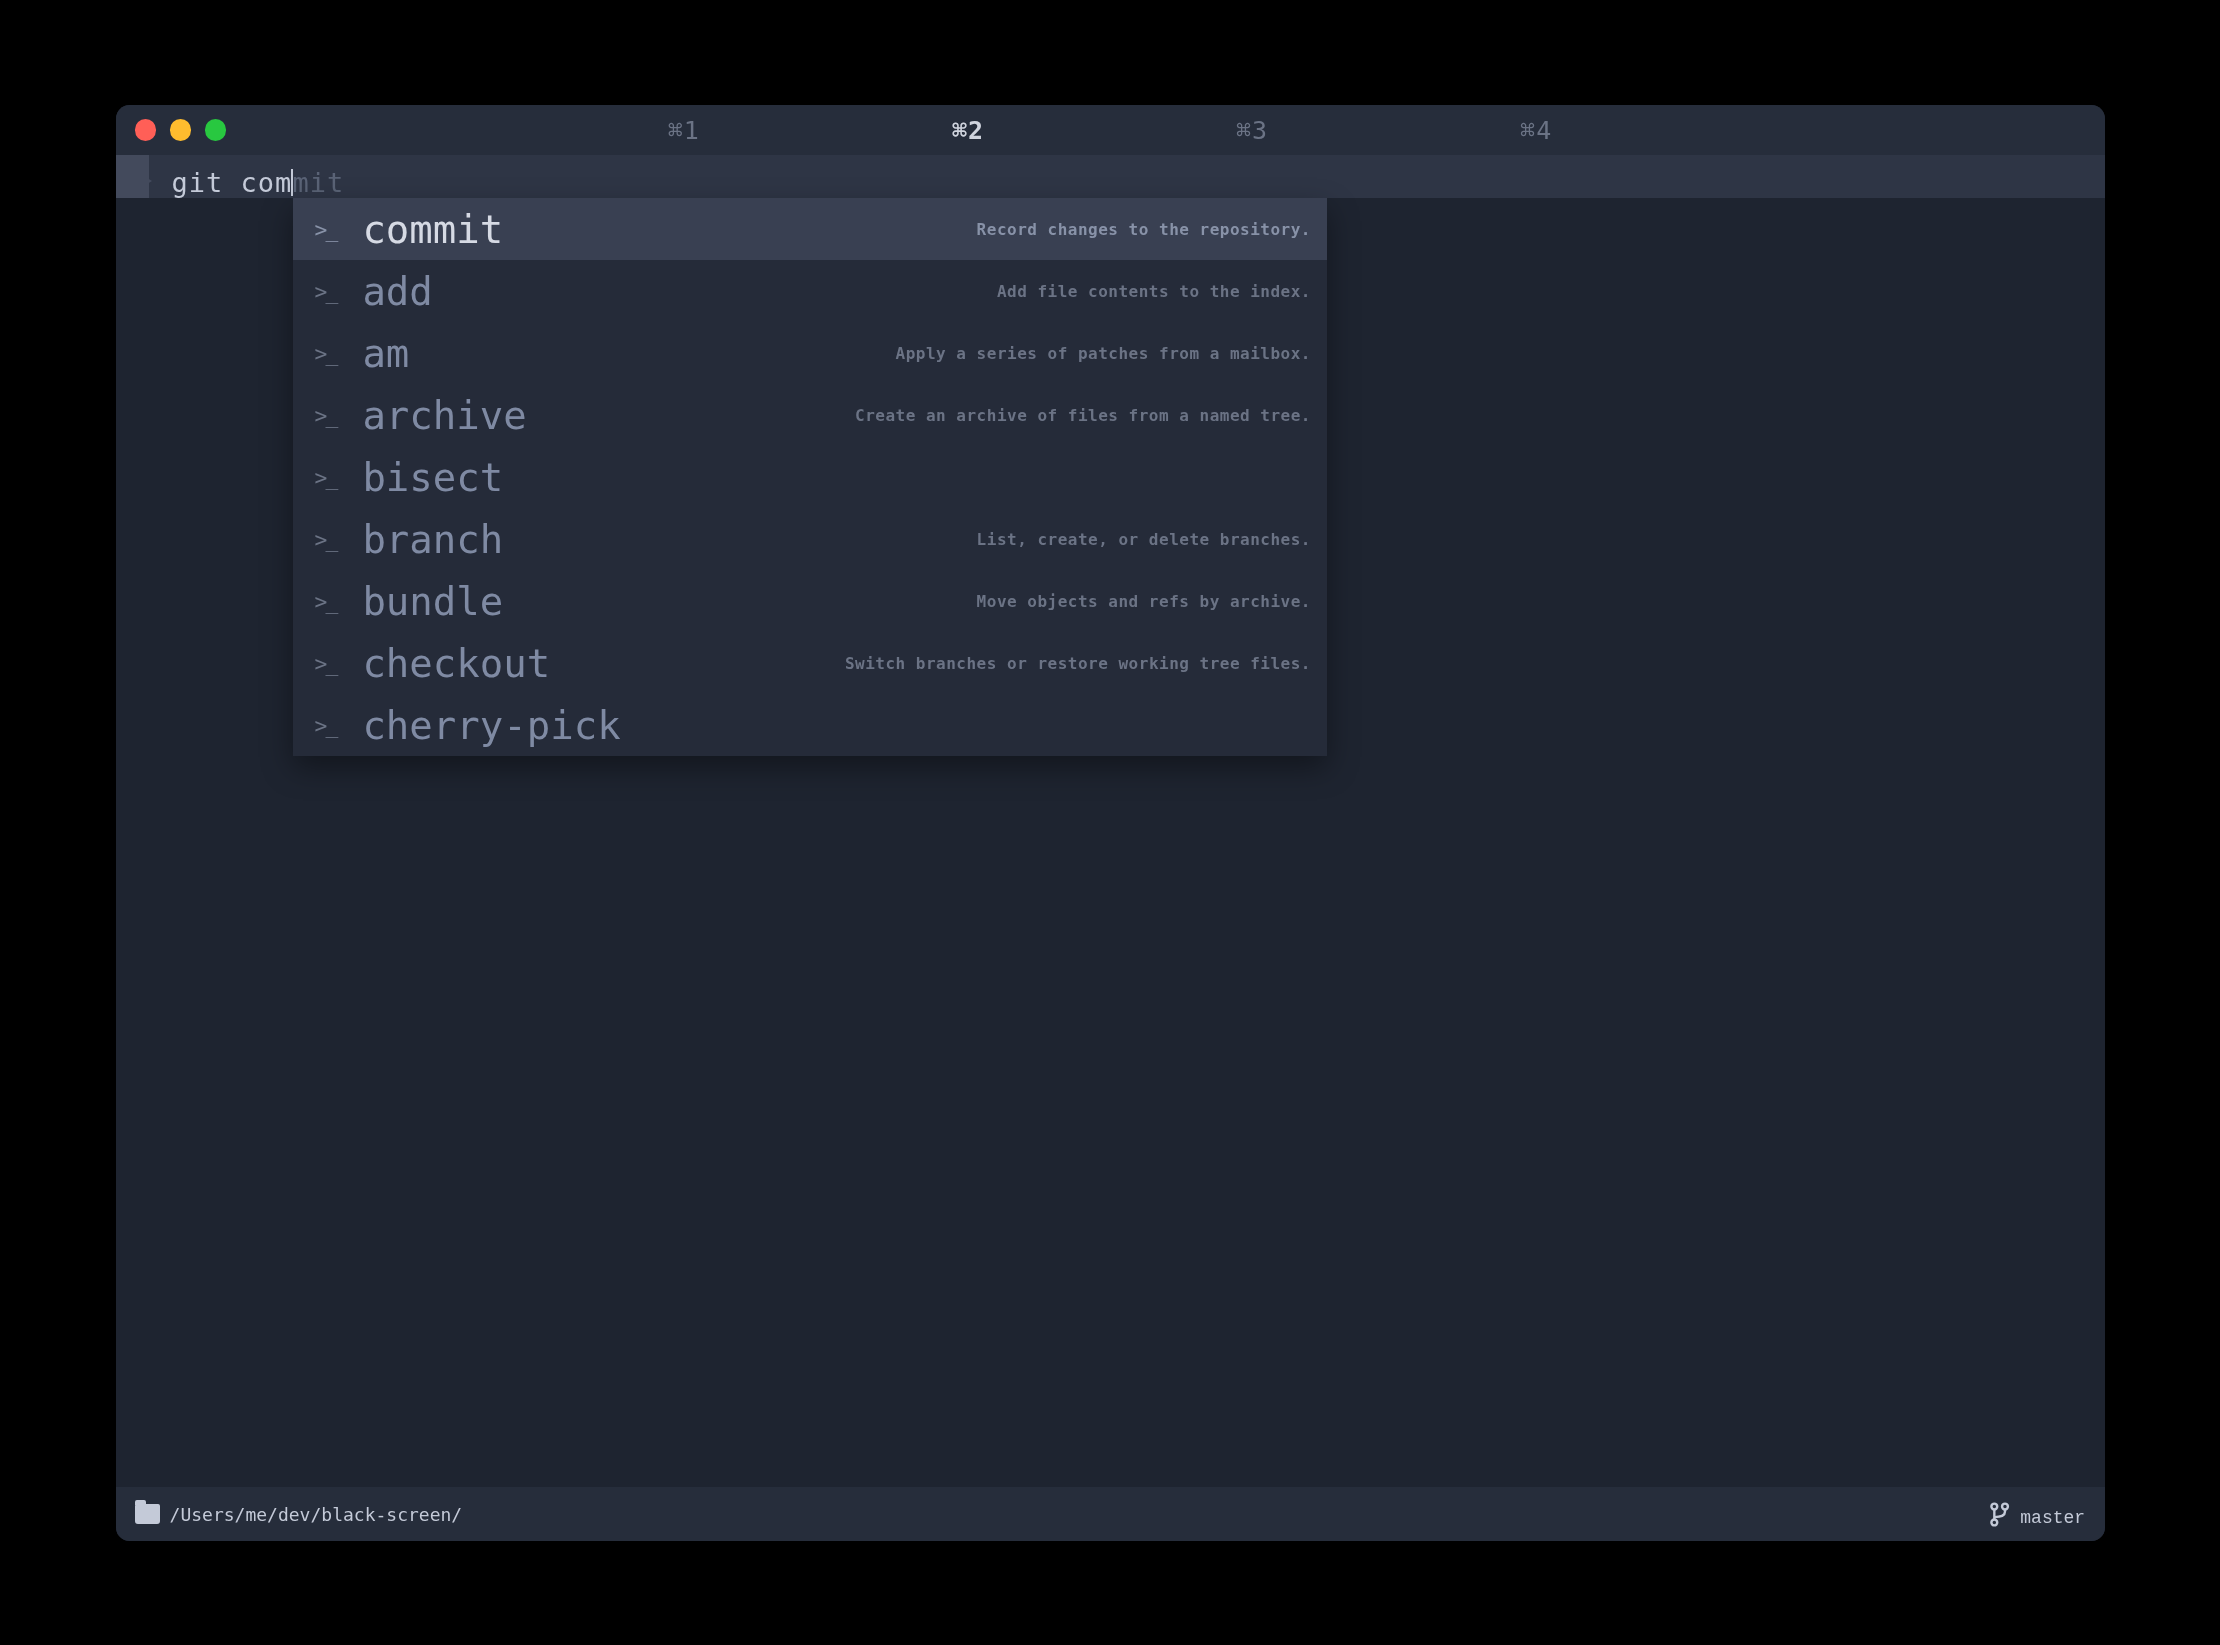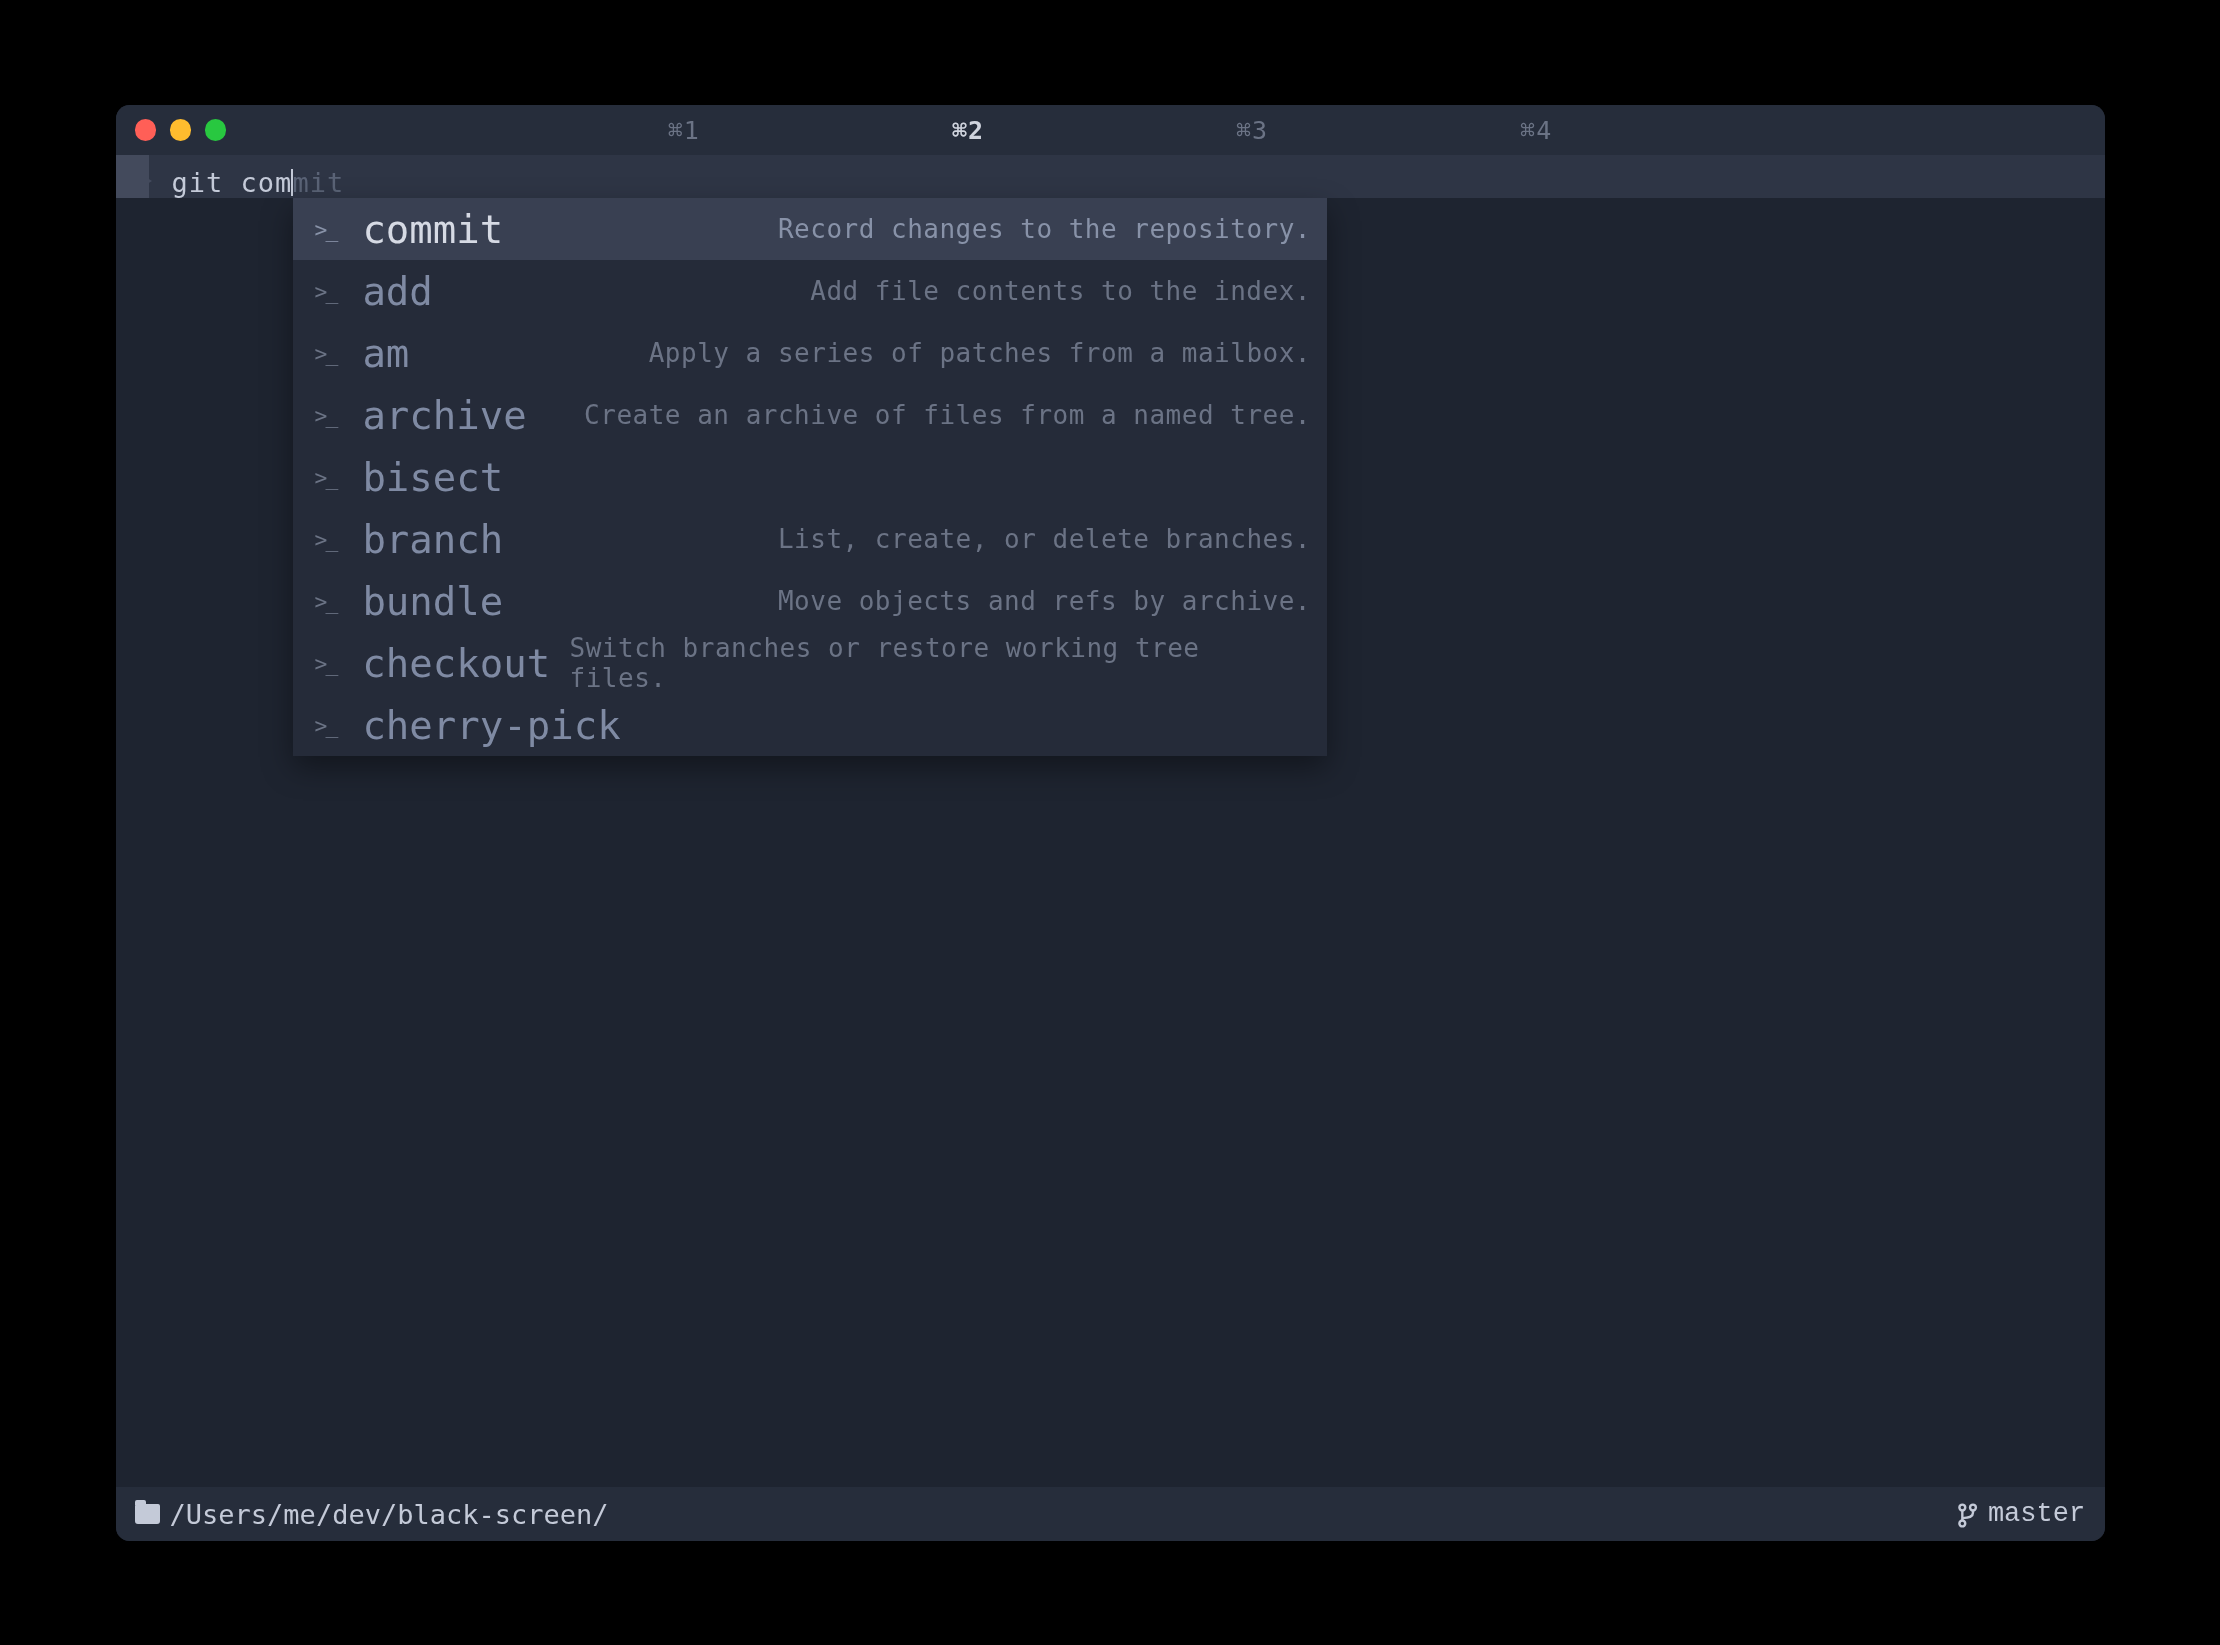--- a/index.html
+++ b/index.html
@@ -145,35 +145,36 @@
     color: #8892a8;
   }
   .ac-cmd {
     font-size: 39px;
     color: #7f8aa3;
   }
   .ac-item.selected .ac-cmd {
     color: #d6dae4;
   }
   .ac-desc {
-    font-size: 26px;
+    font-size: 16px;
     color: #6b7385;
     margin-left: auto;
     letter-spacing: 0.5px;
+    font-weight: bold;
   }
   .ac-item.selected .ac-desc {
     color: #8892a8;
   }
   .status-bar {
     height: 54px;
     background: #262d3b;
     display: flex;
     align-items: center;
     padding: 0 19.4px;
-    font-size: 27px;
+    font-size: 18px;
     color: #c4cad8;
   }
   .status-path {
     display: flex;
     align-items: center;
     gap: 9.7px;
   }
   .folder-icon {
     width: 25px;
     height: 19.4px;

